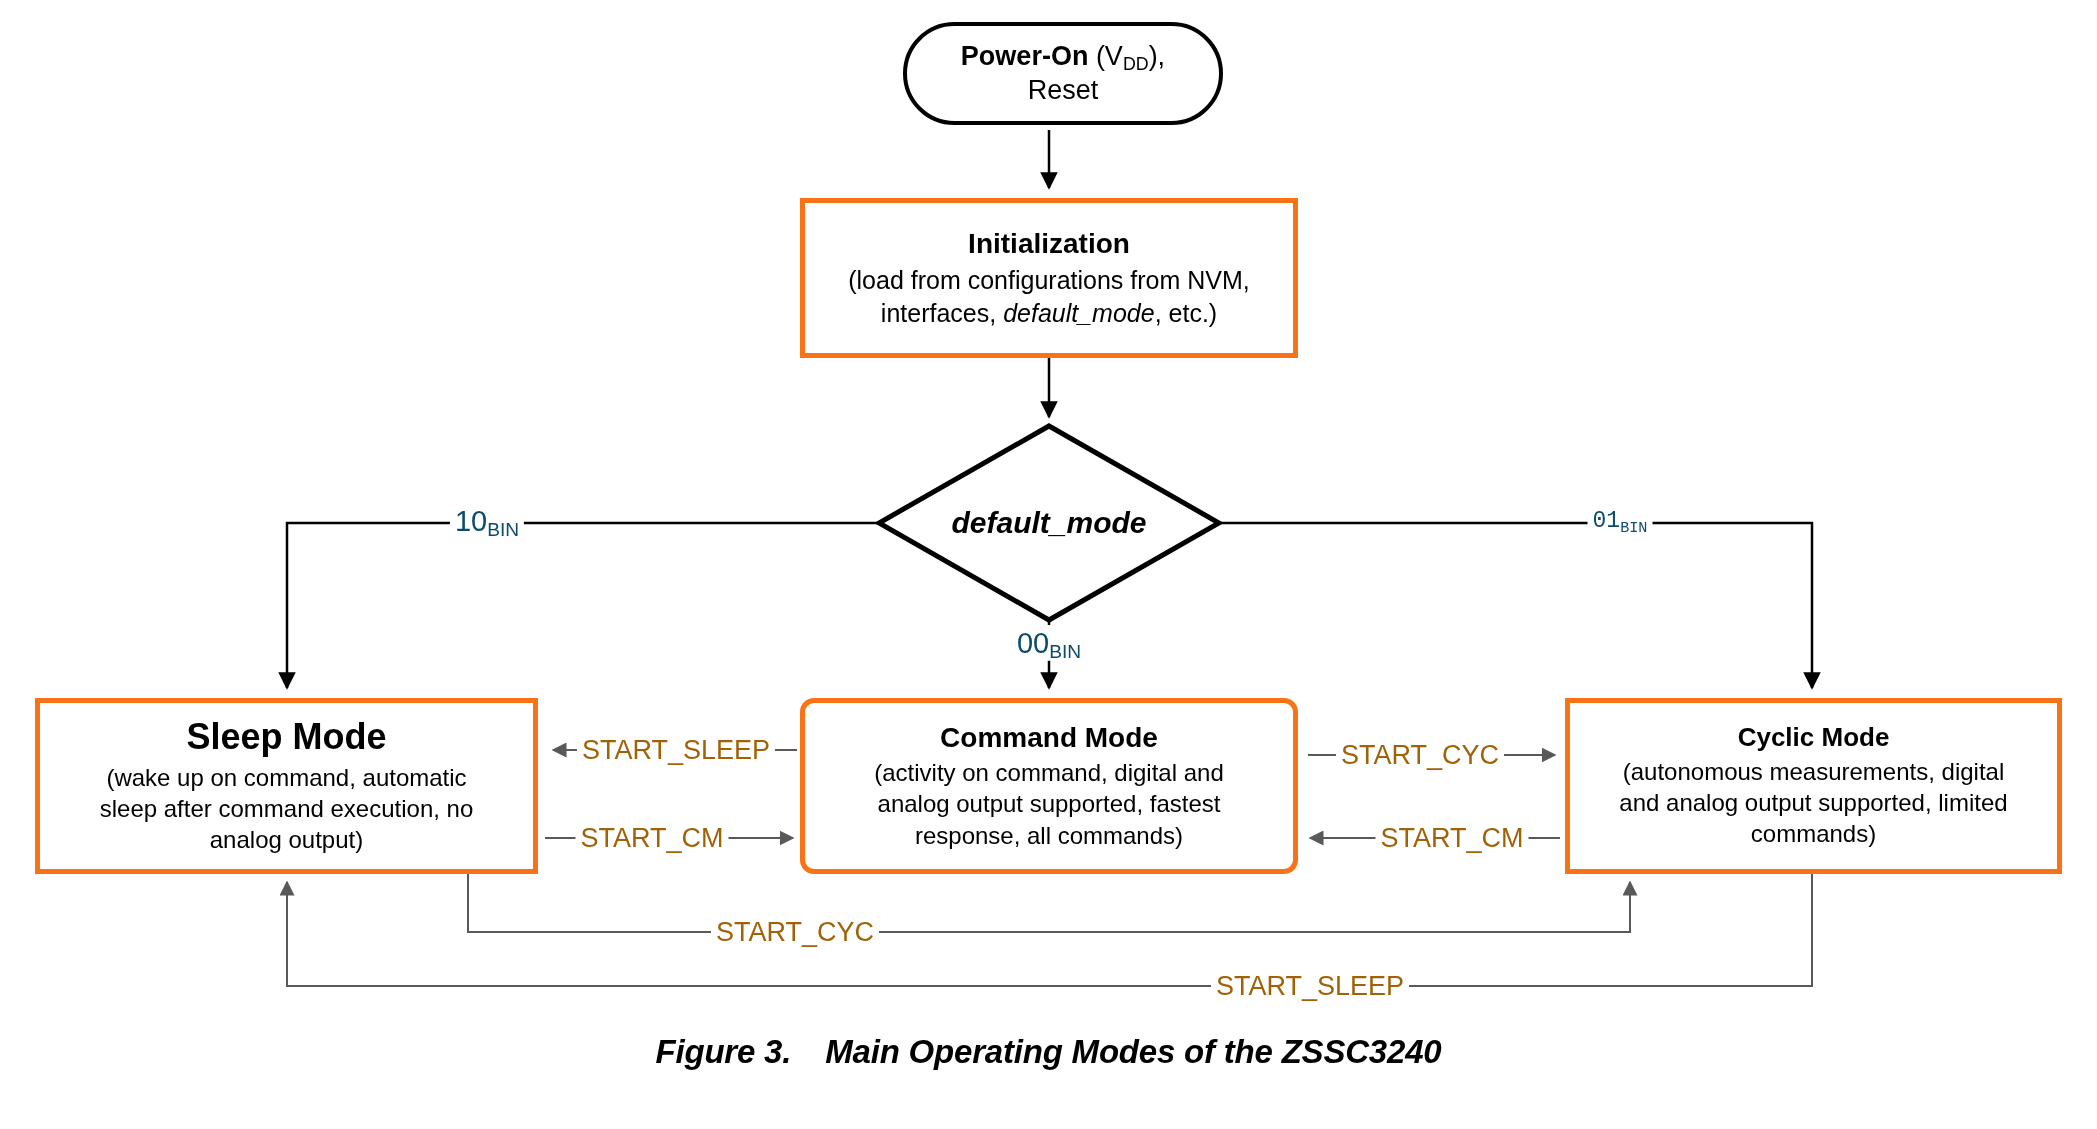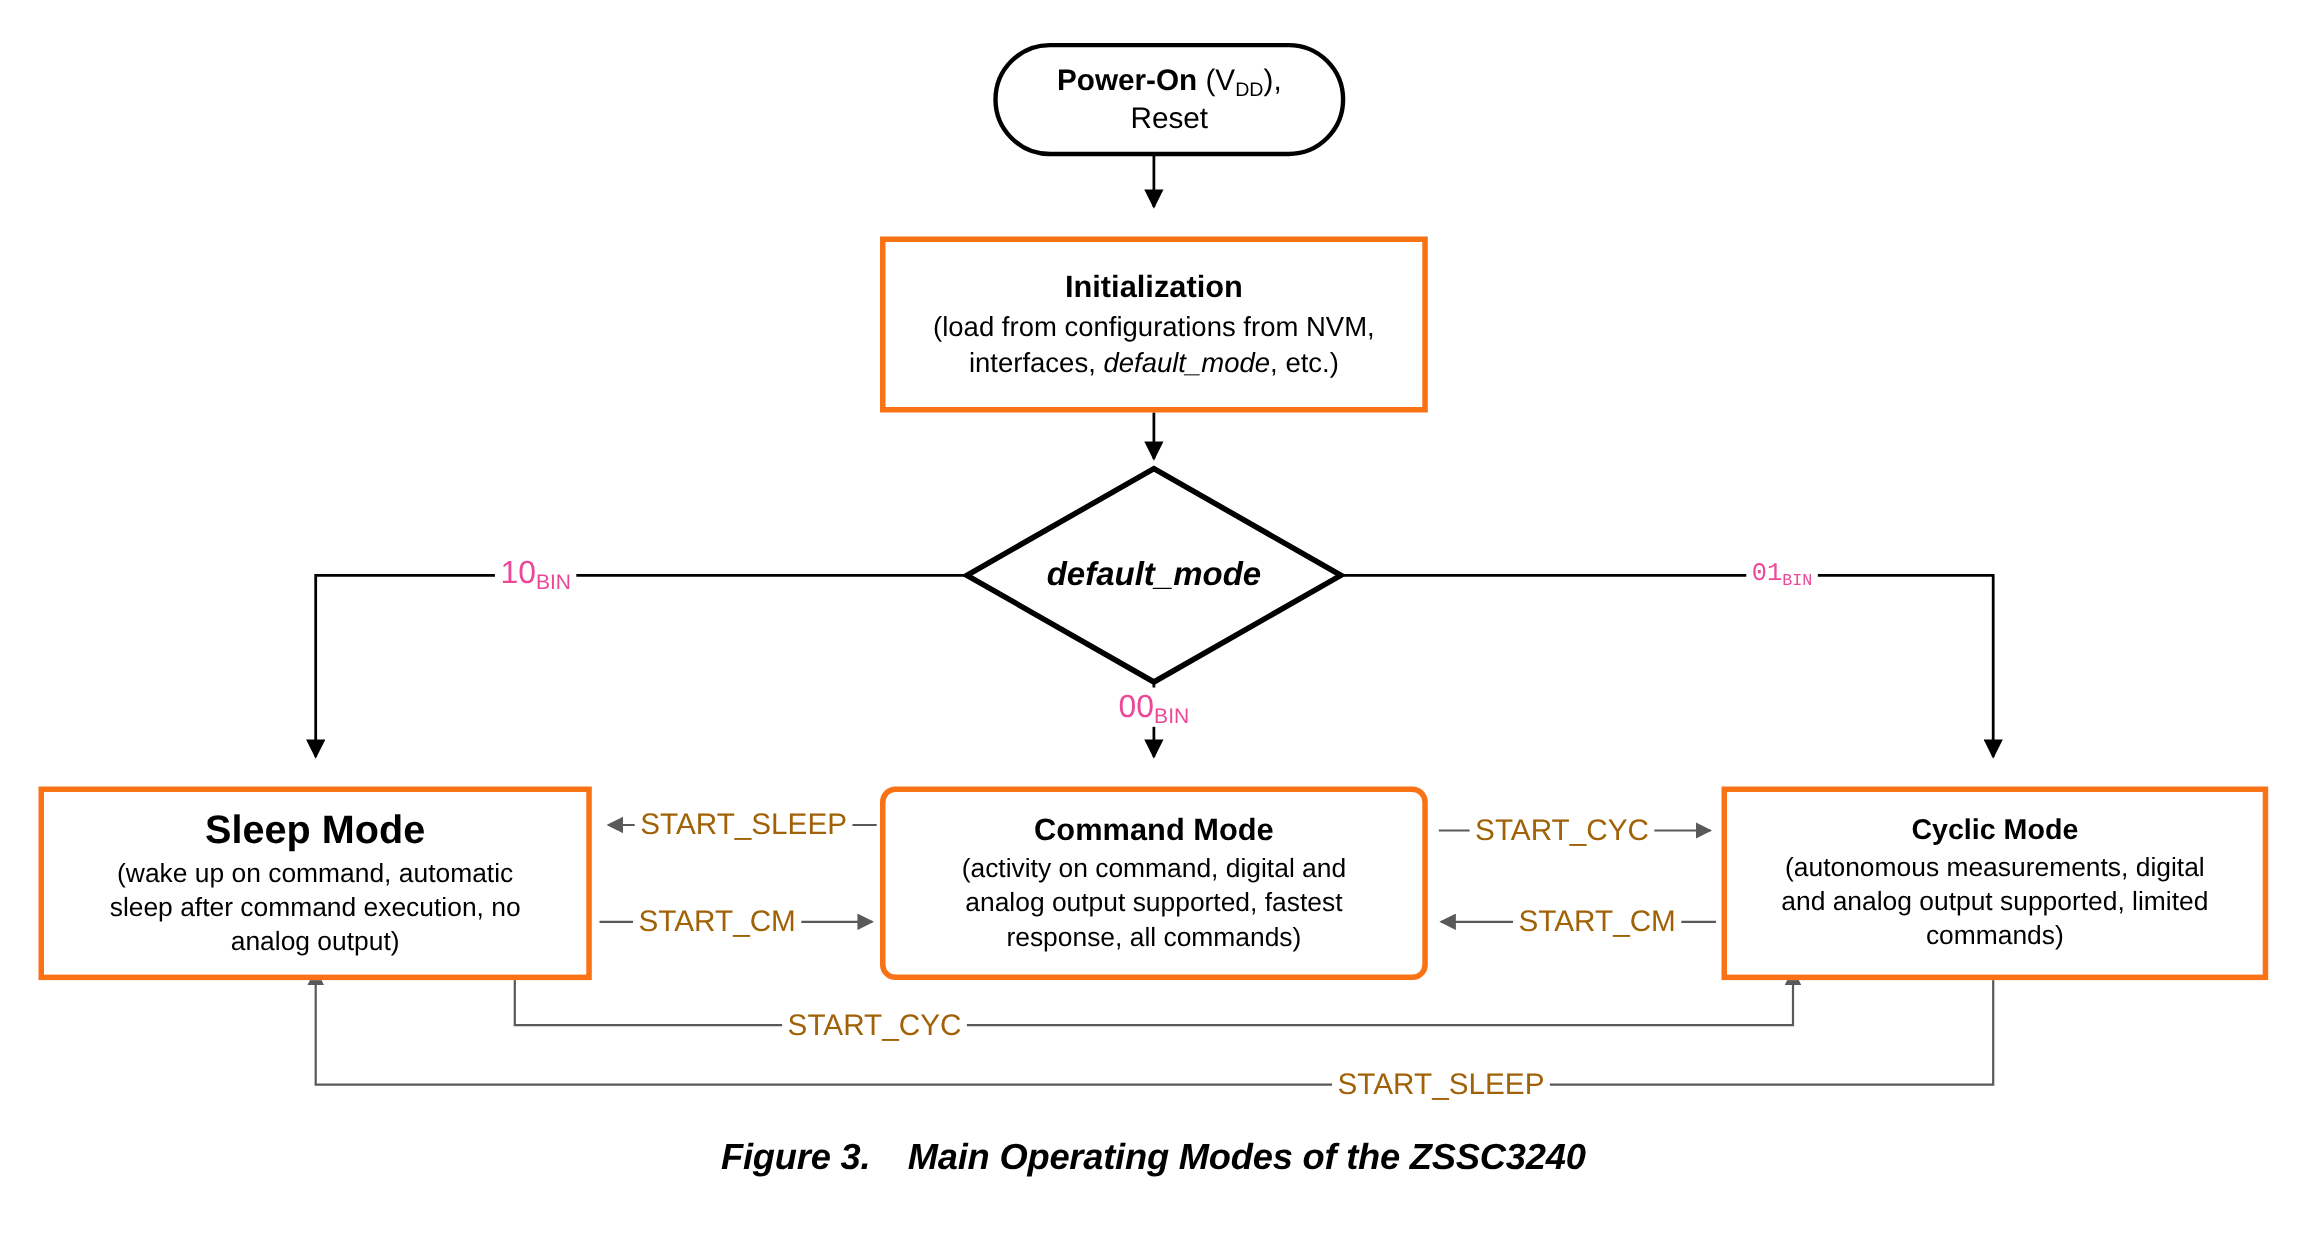--- a/index.html
+++ b/index.html
@@ -28,21 +28,20 @@
   }
   .node {
     position: absolute;
     box-sizing: border-box;
     background: #ffffff;
     display: flex;
     flex-direction: column;
     align-items: center;
     justify-content: center;
     text-align: left;
-    margin-top: 17px;
   }
   .terminator {
     border: 4px solid #000000;
     border-radius: 80px;
   }
   .process {
     border: 5px solid #f97316;
   }
   .node-title {
     font-weight: bold;
@@ -83,21 +82,21 @@
   
   .edge-label {
     position: absolute;
     background: #ffffff;
     padding: 0 5px;
     white-space: nowrap;
     line-height: 1;
     transform: translate(-50%, -50%);
   }
   .label-black {
-    color: #ec4899;
+    color: #0c4a6e;
   }
   .label-gray {
     color: #a16207;
   }
   .caption {
     position: absolute;
     width: 100%;
     text-align: center;
     font-weight: bold;
     color: #000000;

